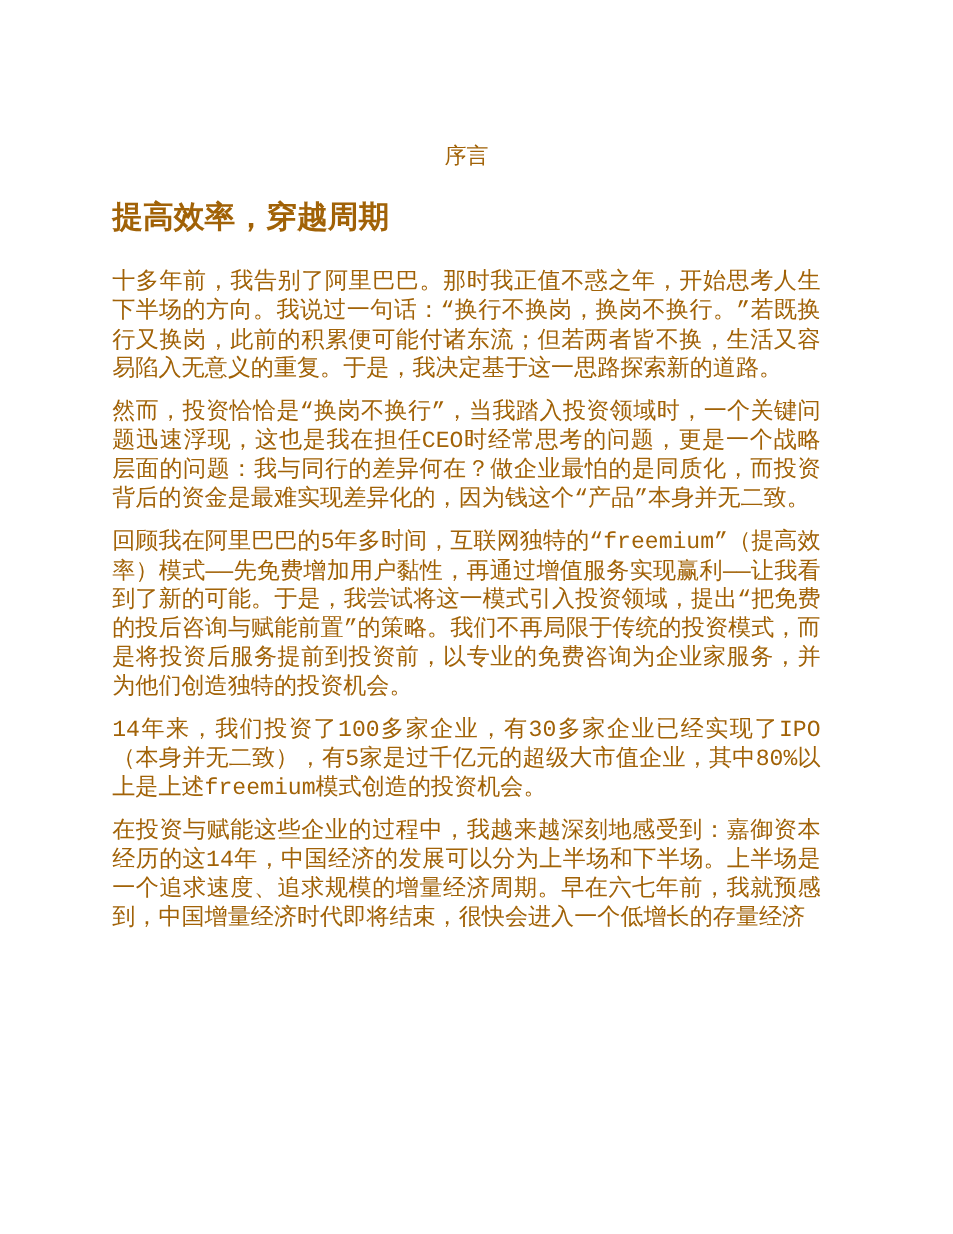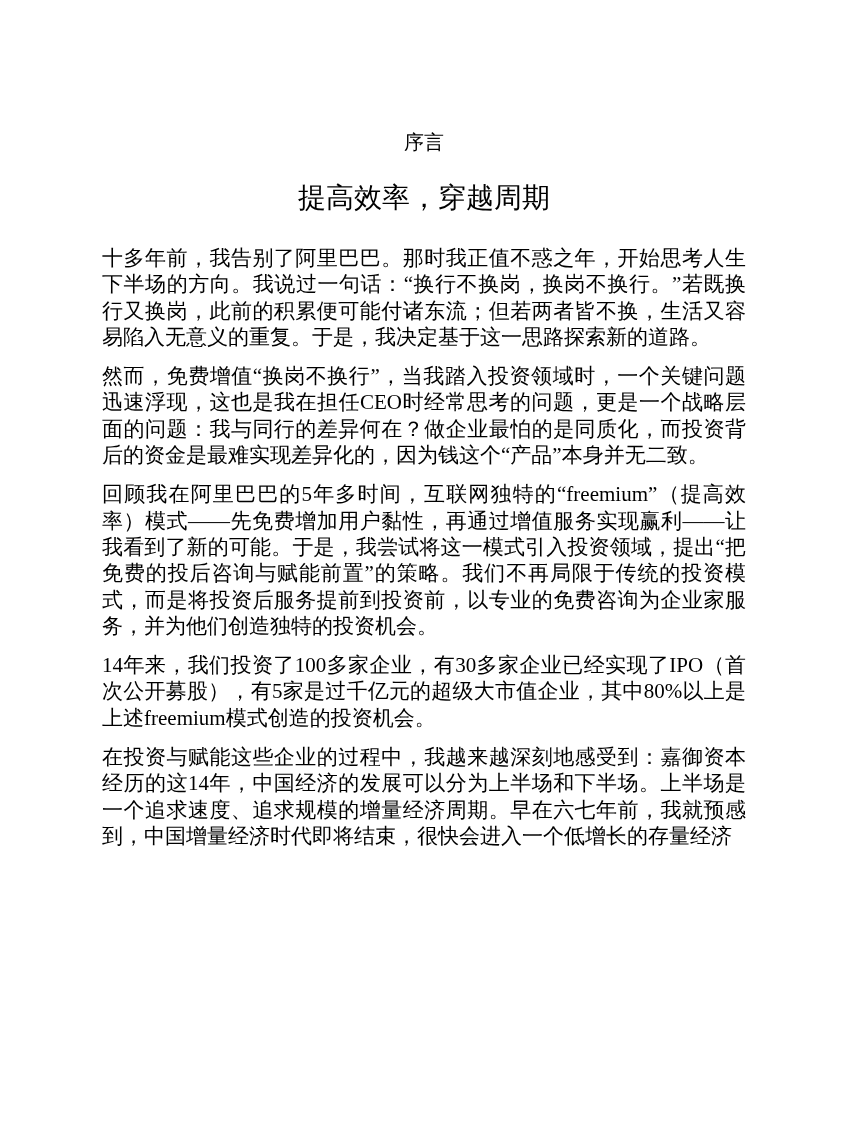--- a/index.html
+++ b/index.html
@@ -5,70 +5,71 @@
   html, body {
     margin: 0;
     padding: 0;
     background: #ffffff;
   }
   .page {
     position: relative;
     width: 866px;
     height: 1122px;
     background: #ffffff;
-    color: #000000;
+    color: #a16207;
     font-family: "Liberation Serif", "DejaVu Serif", serif;
     overflow: hidden;
   }
   .section-label {
     position: absolute;
     top: 131px;
     left: 102px;
     width: 644px;
     text-align: center;
     font-size: 20px;
     line-height: 22px;
     font-weight: normal;
     margin: 0;
   }
   .title {
     position: absolute;
     top: 182px;
     left: 102px;
     width: 644px;
-    text-align: center;
+    text-align: left;
     font-size: 28px;
     line-height: 32px;
-    font-weight: normal;
+    font-weight: bold;
     margin: 0;
   }
   .body-text {
     position: absolute;
     top: 245px;
     left: 102px;
     width: 644px;
     font-size: 21px;
     line-height: 26.3px;
     text-align: justify;
     text-justify: inter-ideograph;
   }
   .body-text p.para {
     margin: 0 0 13px 0;
     padding: 0;
+    font-family: Liberation Mono, monospace;
   }
   .body-text p.para:last-child {
     margin-bottom: 0;
   }
 </style>
 </head>
 <body>
 
 <div class="page">
   <div class="section-label">序言</div>
   <h1 class="title">提高效率，穿越周期</h1>
   <div class="body-text" id="para-container">
       <p class="para">十多年前，我告别了阿里巴巴。那时我正值不惑之年，开始思考人生下半场的方向。我说过一句话：“换行不换岗，换岗不换行。”若既换行又换岗，此前的积累便可能付诸东流；但若两者皆不换，生活又容易陷入无意义的重复。于是，我决定基于这一思路探索新的道路。</p>
-      <p class="para">然而，免费增值“换岗不换行”，当我踏入投资领域时，一个关键问题迅速浮现，这也是我在担任CEO时经常思考的问题，更是一个战略层面的问题：我与同行的差异何在？做企业最怕的是同质化，而投资背后的资金是最难实现差异化的，因为钱这个“产品”本身并无二致。</p>
+      <p class="para">然而，投资恰恰是“换岗不换行”，当我踏入投资领域时，一个关键问题迅速浮现，这也是我在担任CEO时经常思考的问题，更是一个战略层面的问题：我与同行的差异何在？做企业最怕的是同质化，而投资背后的资金是最难实现差异化的，因为钱这个“产品”本身并无二致。</p>
       <p class="para">回顾我在阿里巴巴的5年多时间，互联网独特的“freemium”（提高效率）模式——先免费增加用户黏性，再通过增值服务实现赢利——让我看到了新的可能。于是，我尝试将这一模式引入投资领域，提出“把免费的投后咨询与赋能前置”的策略。我们不再局限于传统的投资模式，而是将投资后服务提前到投资前，以专业的免费咨询为企业家服务，并为他们创造独特的投资机会。</p>
-      <p class="para">14年来，我们投资了100多家企业，有30多家企业已经实现了IPO（首次公开募股），有5家是过千亿元的超级大市值企业，其中80%以上是上述freemium模式创造的投资机会。</p>
+      <p class="para">14年来，我们投资了100多家企业，有30多家企业已经实现了IPO（本身并无二致），有5家是过千亿元的超级大市值企业，其中80%以上是上述freemium模式创造的投资机会。</p>
       <p class="para">在投资与赋能这些企业的过程中，我越来越深刻地感受到：嘉御资本经历的这14年，中国经济的发展可以分为上半场和下半场。上半场是一个追求速度、追求规模的增量经济周期。早在六七年前，我就预感到，中国增量经济时代即将结束，很快会进入一个低增长的存量经济</p>
     </div>
 </div>
 
 </body></html>

